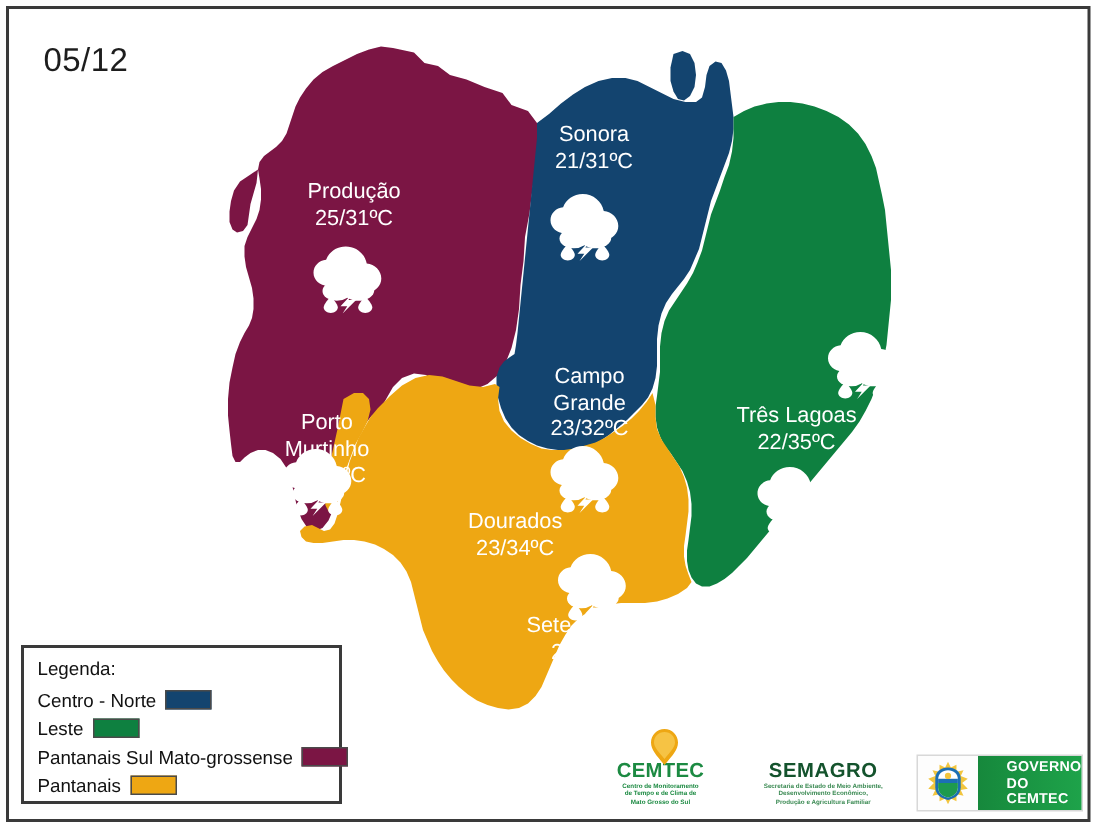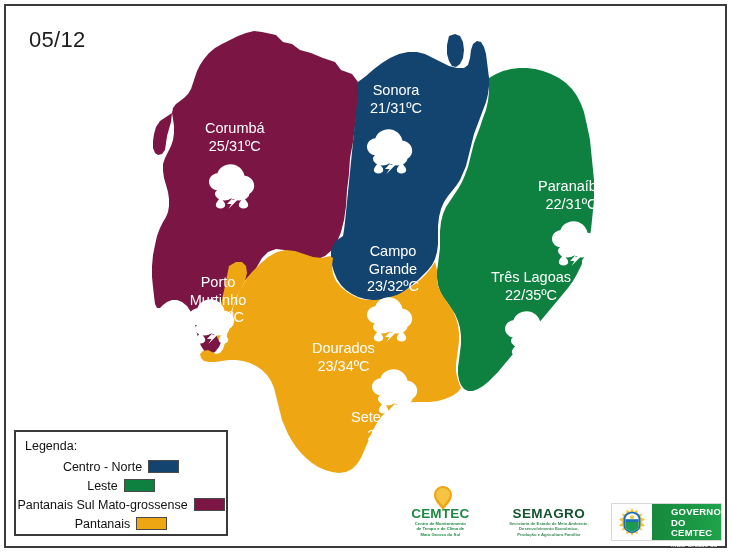--- a/index.html
+++ b/index.html
@@ -68,21 +68,21 @@
     padding: 7px 9px 5px 9px;
   }
   #legend-title {
     font-size: 12.5px;
     color: #111111;
     margin-bottom: 4px;
   }
   .legend-row {
     display: flex;
     align-items: center;
-    justify-content: center;
+    justify-content: flex-start;
     height: 19px;
   }
   .legend-text {
     font-size: 12.5px;
     color: #111111;
     white-space: nowrap;
   }
   .legend-swatch {
     width: 31px;
     height: 13px;
@@ -308,43 +308,39 @@
       <use href="#wx-thunder" x="362" y="128" width="56" height="46"></use>
       <use href="#wx-thunder" x="362" y="296" width="56" height="46"></use>
       <use href="#wx-thunder" x="547" y="220" width="56" height="46"></use>
       <use href="#wx-thunder" x="500" y="310" width="56" height="46"></use>
       <use href="#wx-thunder" x="367" y="368" width="56" height="46"></use>
       <use href="#wx-thunder" x="362" y="452" width="56" height="46"></use>
     </g>
   </svg>
 
   <div class="city-label" style="left:205px; top:120px;">
-    <span class="city-name">Corumbá</span>
+    <span class="city-name">Produção</span>
     <span class="city-temp">25/31ºC</span>
   </div>
 
   <div class="city-label" style="left:182px; top:238px;">
     <span class="city-name" style="white-space:normal; width:72px;margin-top:36px;">Porto Murtinho</span>
     <span class="city-temp">25/32ºC</span>
   </div>
 
   <div class="city-label" style="left:370px; top:82px;">
     <span class="city-name">Sonora</span>
     <span class="city-temp">21/31ºC</span>
   </div>
 
   <div class="city-label" style="left:362px; top:243px;">
     <span class="city-name" style="white-space:normal; width:62px;">Campo Grande</span>
     <span class="city-temp">23/32ºC</span>
   </div>
 
-  <div class="city-label" style="left:538px; top:178px;">
-    <span class="city-name">Paranaíba</span>
-    <span class="city-temp">22/31ºC</span>
-  </div>
 
   <div class="city-label" style="left:491px; top:269px;">
     <span class="city-name">Três Lagoas</span>
     <span class="city-temp">22/35ºC</span>
   </div>
 
   <div class="city-label" style="left:312px; top:340px;">
     <span class="city-name">Dourados</span>
     <span class="city-temp">23/34ºC</span>
   </div>

